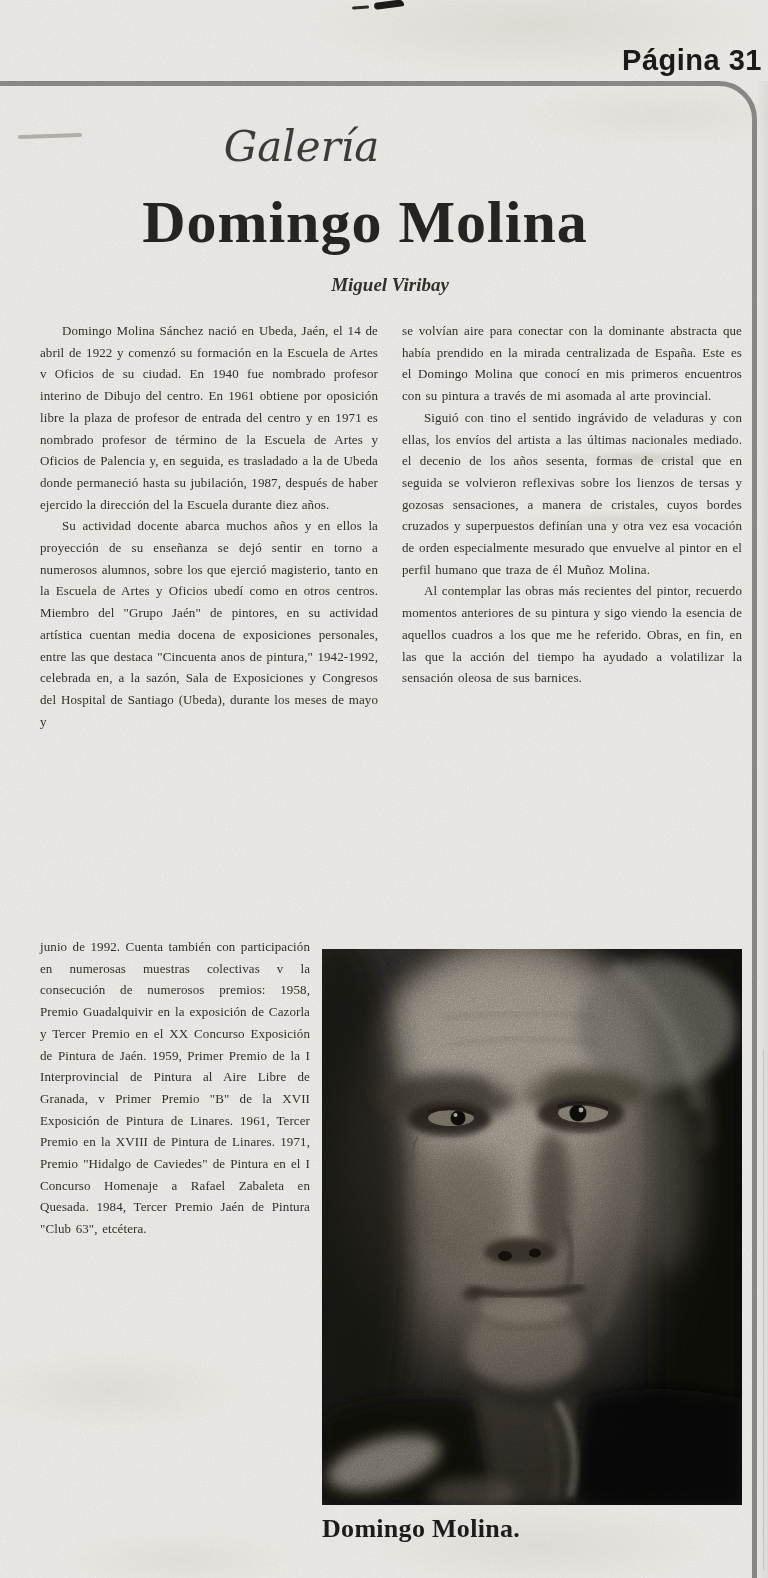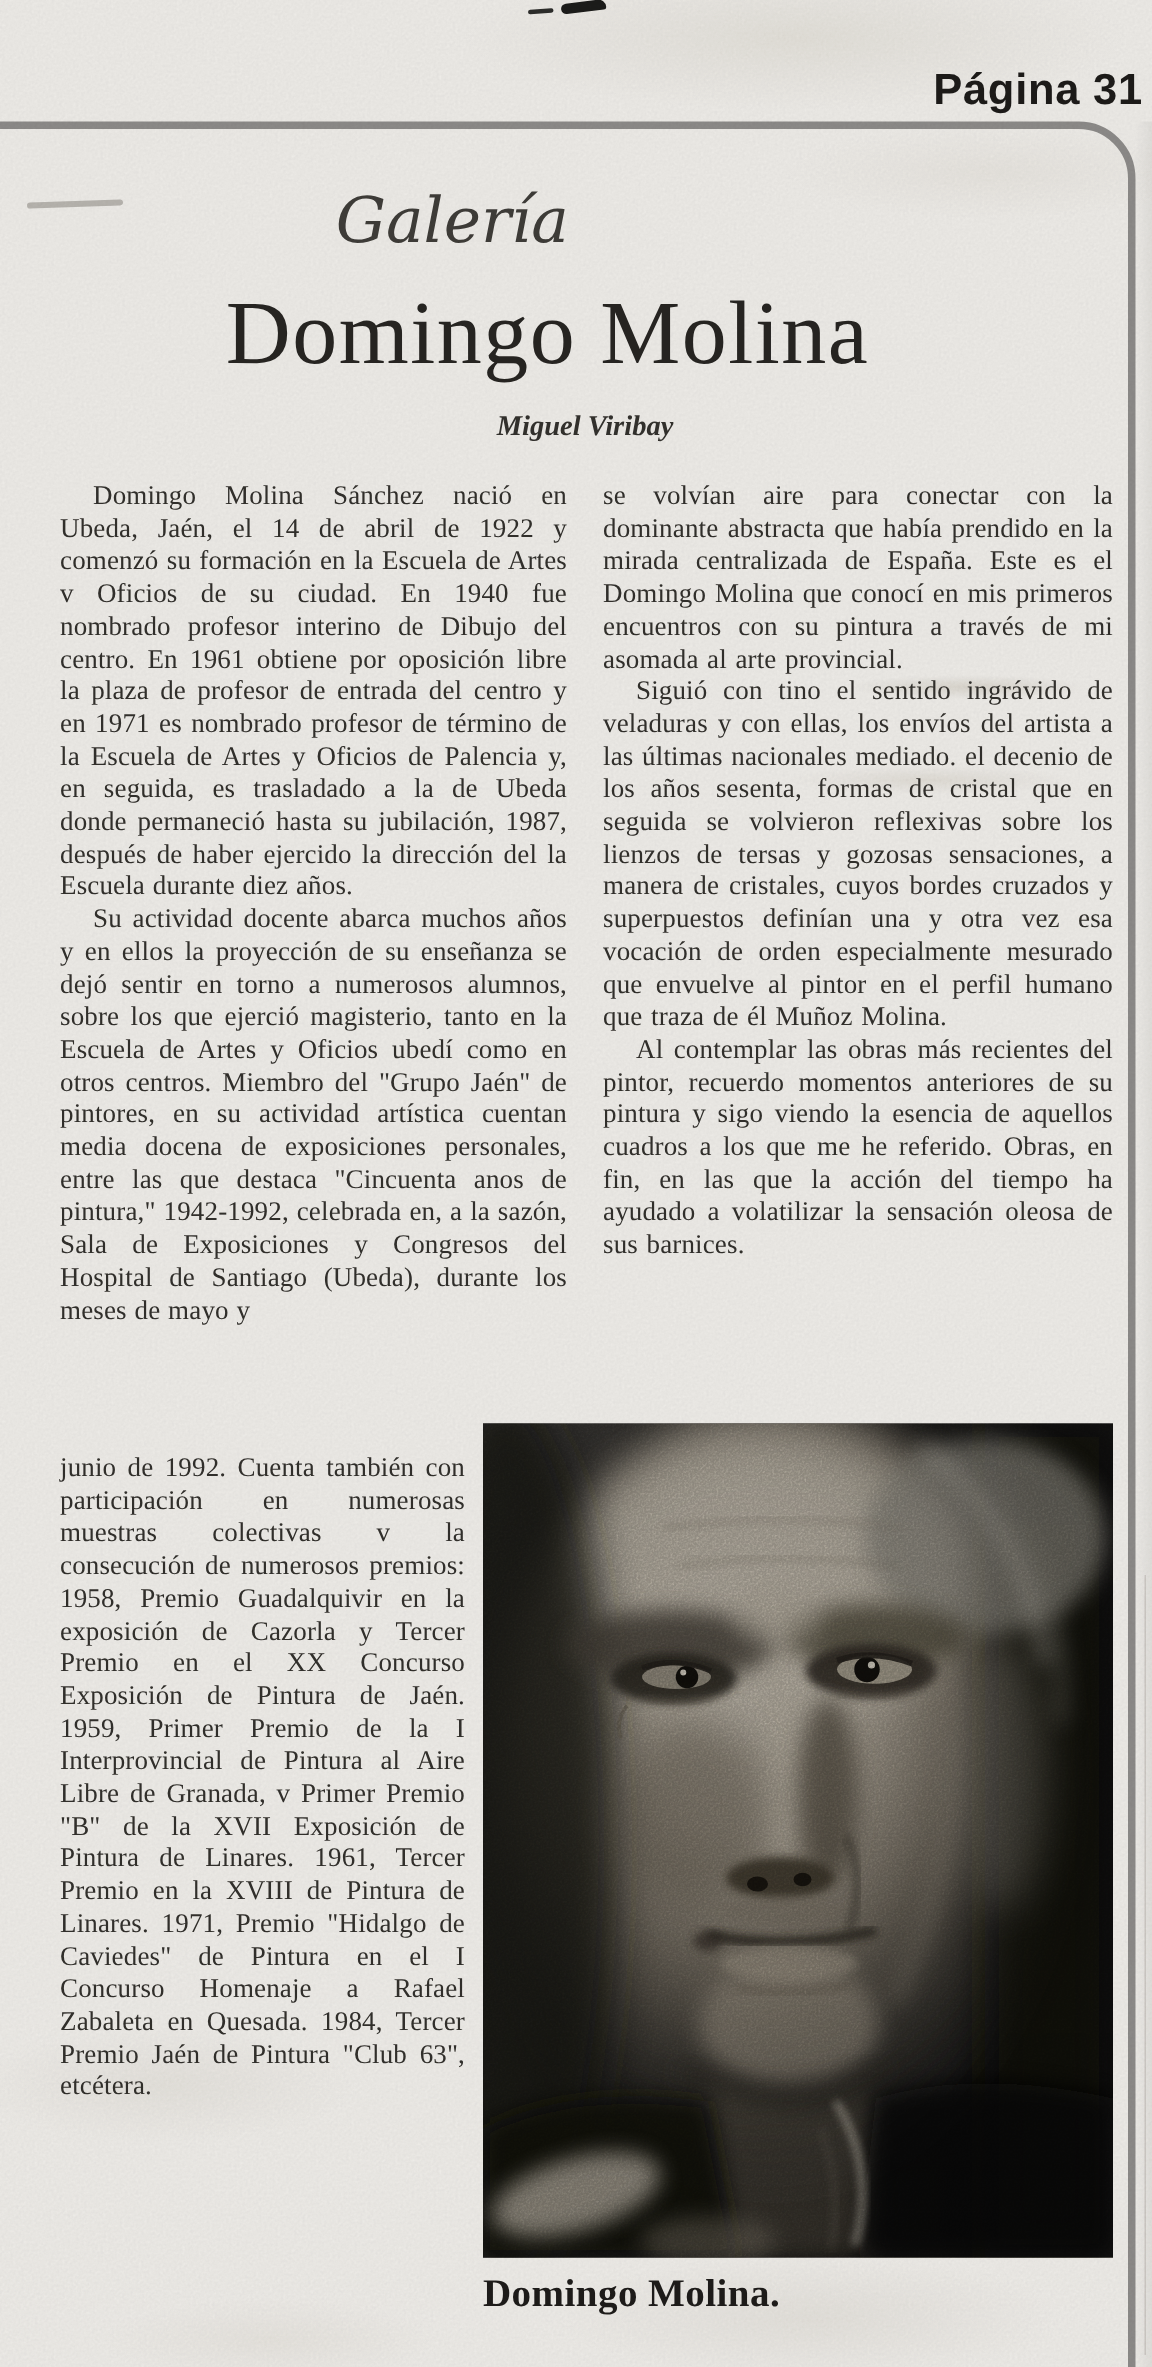--- a/index.html
+++ b/index.html
@@ -33,35 +33,35 @@
     font-family:"Liberation Sans",sans-serif;font-weight:bold;
     font-size:29px;letter-spacing:.5px;color:#1e1c1a;margin-left:40px;
   }
   .section-script{
     position:absolute;left:0;top:122px;width:603px;text-align:center;
     font-family:"DejaVu Serif",serif;font-style:italic;
     font-size:42px;color:#403e3a;
   }
   .title{
     position:absolute;left:0;top:188px;width:730px;margin:0;text-align:center;
-    font-family:"Liberation Serif",serif;font-weight:400;
+    font-family:"Liberation Serif",serif;font-weight:700;
     font-size:60px;letter-spacing:1px;color:#282623;
   }
   .byline{
     position:absolute;left:0;top:274px;width:780px;text-align:center;
     font-style:italic;font-weight:bold;font-size:19px;color:#34322e;
   }
   .col{
-    position:absolute;font-size:18px;line-height:21.7px;color:#33312d;
+    position:absolute;font-size:13px;line-height:21.7px;color:#33312d;
     text-align:justify;letter-spacing:.1px;
   }
   .col p{margin:0;}
   .col p.indent{text-indent:22px;}
   .col-a{left:40px;top:320px;width:338px;word-spacing:.6px;}
-  .col-b{left:40px;top:968px;width:270px;word-spacing:1.2px;}
+  .col-b{left:40px;top:936px;width:270px;word-spacing:1.2px;}
   .col-c{left:402px;top:320px;width:340px;word-spacing:1.1px;}
   .photo{
     position:absolute;left:322px;top:949px;width:420px;height:556px;margin:0;
     background:#1a1918;
   }
   .photo svg{display:block;width:100%;height:100%;}
   .caption{
     position:absolute;left:322px;top:1514px;
     font-weight:bold;font-size:26px;letter-spacing:.3px;color:#1f1d1b;
   }

